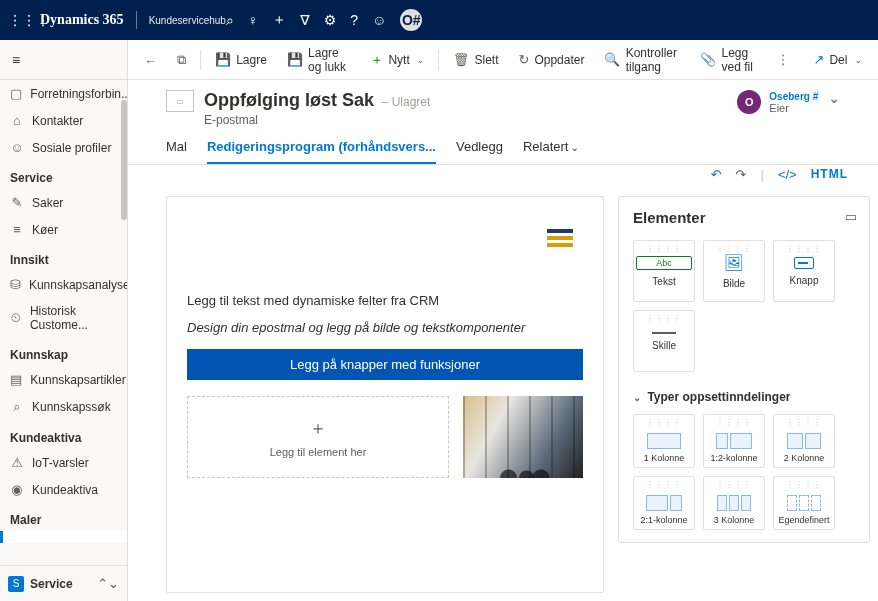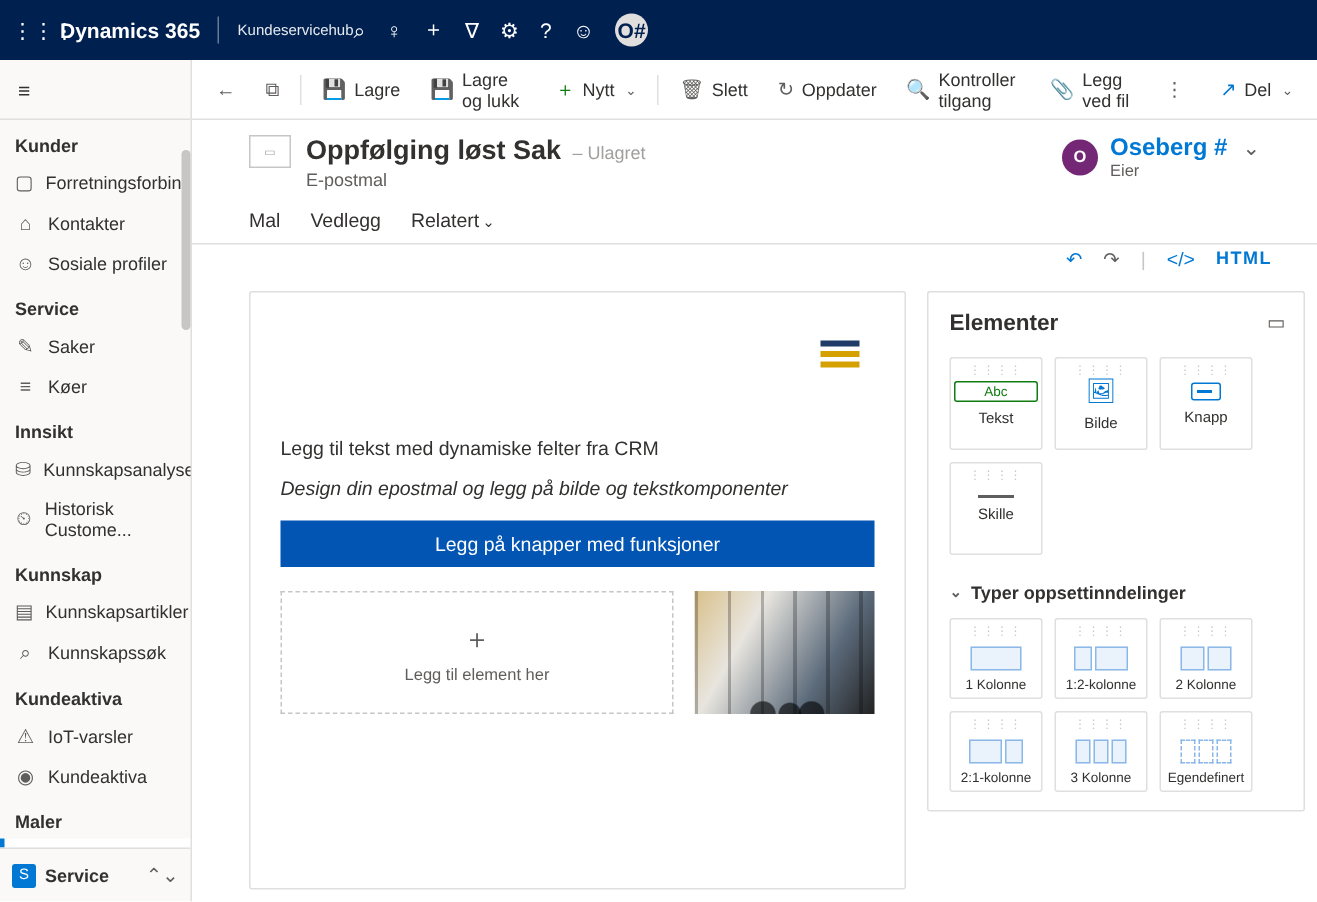--- a/index.html
+++ b/index.html
@@ -1,21 +1,21 @@
 <!DOCTYPE html>
 <html><head>
 <meta charset="utf-8">
 <style>
 * { box-sizing: border-box; margin: 0; padding: 0; font-family: "Segoe UI", sans-serif; }
 body { width: 878px; height: 601px; overflow: hidden; background: #fff; color: #323130; font-size: 13px; }
 
 
 .topbar { height: 40px; background: #002050; color: #fff; display: flex; align-items: center; padding: 0 8px; }
 .topbar .waffle { width: 24px; text-align: center; font-size: 14px; cursor: pointer; }
-.topbar .brand { font-weight: 600; margin-left: 8px; font-size: 14px; }
+.topbar .brand { font-weight: 600; margin-left: 8px; font-size: 14px; font-family: Liberation Serif, serif; }
 .topbar .sep { width:1px; height:18px; background:rgba(255,255,255,.4); margin:0 12px; }
 .topbar .hub { font-size: 10px; opacity:.9; }
 .topbar .center { flex:1; text-align:center; font-size:22px; letter-spacing:6px; font-weight:300; }
 .topbar .right { display:flex; gap:14px; align-items:center; }
 .topbar .right span { cursor:pointer; font-size:14px; }
 .topbar .avatar { width:22px; height:22px; border-radius:50%; background:#e1dfdd; color:#002050; font-size:10px; display:flex; align-items:center; justify-content:center; font-weight:600;}
 
 
 .shell { display:flex; height:561px; }
 
@@ -44,21 +44,21 @@
 .cmdbar .spacer { flex:1; }
 
 
 .formhead { padding:10px 38px 0 38px; display:flex; align-items:flex-start; }
 .formhead .thumb { width:28px; height:22px; border:1px solid #c8c6c4; margin-right:10px; display:flex; align-items:center; justify-content:center; font-size:8px; color:#a19f9d; }
 .formhead .titles h1 { font-size:18px; font-weight:600; display:inline; }
 .formhead .titles .unsaved { font-size:12px; color:#a19f9d; font-weight:400; margin-left:4px; }
 .formhead .titles .sub { font-size:12px; color:#605e5c; margin-top:2px; }
 .formhead .owner { margin-left:auto; display:flex; align-items:center; gap:8px; cursor:pointer; }
 .formhead .owner .oav { width:24px; height:24px; border-radius:50%; background:#742774; color:#fff; display:flex; align-items:center; justify-content:center; font-size:11px; font-weight:600;}
-.formhead .owner .oname { color:#0078d4; font-size:16px; font-weight:600; }
+.formhead .owner .oname { color:#0078d4; font-size:10px; font-weight:600; }
 .formhead .owner .orole { font-size:11px; color:#605e5c; }
 .formhead .chev2 { margin-left:10px; color:#605e5c; cursor:pointer; font-size:14px; }
 
 
 .tabs { display:flex; gap:20px; padding:12px 38px 0 38px; border-bottom:1px solid #e1dfdd; }
 .tab { padding-bottom:8px; font-size:13px; cursor:pointer; color:#323130; }
 .tab.active { color:#0078d4; border-bottom:2px solid #0078d4; font-weight:600; }
 .tab .caret { font-size:10px; margin-left:2px; }
 
 
@@ -129,21 +129,20 @@
     <span>☺</span>
     <span class="avatar">O#</span>
   </div>
 </div>
 
 <div class="shell">
 
   <div class="nav-col">
     <div class="hamb">≡</div>
     <div class="nav-scroll" id="nav-scroll">
-        <div class="nav-sec">Kunder</div>
         <div class="nav-item">
           <span class="ic">▢</span>
           <span>Forretningsforbin...</span>
         </div>
         <div class="nav-item">
           <span class="ic">⌂</span>
           <span>Kontakter</span>
         </div>
         <div class="nav-item">
           <span class="ic">☺</span>
@@ -261,20 +260,21 @@
         <div>
           <div class="oname">Oseberg #</div>
           <div class="orole">Eier</div>
         </div>
       </div>
       <span class="chev2">⌄</span>
     </div>
 
     <div class="tabs">
       <div class="tab">Mal</div>
+      <div class="tab active">Redigeringsprogram (forhåndsvers...</div>
       <div class="tab">Vedlegg</div>
       <div class="tab"><span>Relatert</span><span class="caret">⌄</span></div>
     </div>
 
     <div class="panel-tools">
       <span style="color:#0078d4;">↶</span>
       <span>↷</span>
       <span style="color:#c8c6c4;">|</span>
       <span style="color:#0078d4;">&lt;/&gt;</span>
       <span class="html">HTML</span>

